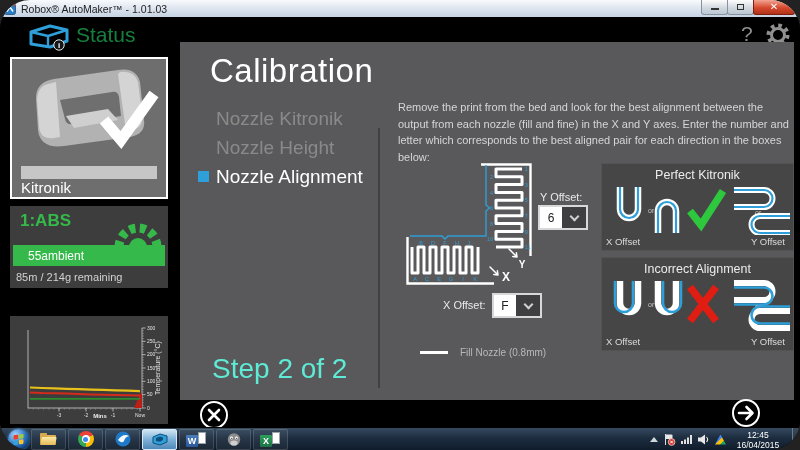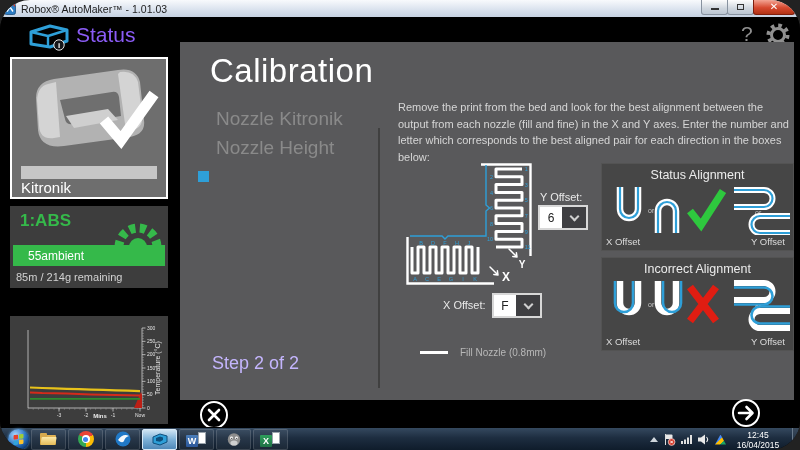--- a/index.html
+++ b/index.html
@@ -16,21 +16,21 @@
     background:linear-gradient(#fdfdfd,#cfd6de 60%,#bcc6d2);display:flex;align-items:center;justify-content:center;margin-left:-1px;}
   .wbtn .dash{width:8px;height:2px;background:#333;margin-top:4px;}
   .wbtn .box{width:7px;height:6px;border:1.5px solid #333;}
   .wbtn.close{width:42px;background:linear-gradient(#f3a493,#d6492f 55%,#b03215);border-color:#7e1d0c;
     color:#fff;font-size:10px;font-weight:bold;line-height:1;}
   
   .app{position:absolute;left:0;top:17px;width:800px;height:410px;background:#000;}
   .help-q{position:absolute;left:741px;top:5px;font-size:21px;font-weight:300;color:#8f8f8f;}
   .gear{position:absolute;left:766px;top:6px;}
   .status-logo{position:absolute;left:26px;top:4px;}
-  .status-label{position:absolute;left:76px;top:6px;font-size:21px;font-weight:300;color:#8b5cf6;}
+  .status-label{position:absolute;left:76px;top:6px;font-size:21px;font-weight:300;color:#15803d;}
   
   .printer-card{position:absolute;left:10px;top:40px;width:158px;height:142px;border:2px solid #fff;background:#6e6e6e;}
   .printer-art{position:absolute;left:7px;top:5px;}
   .printer-progress{position:absolute;left:9px;top:107px;width:136px;height:13px;background:#c6c6c6;}
   .printer-name{position:absolute;left:9px;top:120px;font-size:15px;color:#fff;}
   .reel-card{position:absolute;left:10px;top:189px;width:158px;height:82px;background:#3d3d3d;}
   .reel-slot{position:absolute;left:10px;top:5px;font-size:17px;font-weight:bold;color:#35b94a;}
   .reel-icon{position:absolute;right:4px;top:1px;}
   .reel-bar{position:absolute;left:3px;top:39px;width:152px;height:21px;background:#35b94a;
     display:flex;align-items:center;}
@@ -63,21 +63,21 @@
   .legend-row .sw.fine{height:2px;background:#2e9fd8;}
   .legend-row .sw.fill{height:3px;background:#fff;}
   .legend-row span{font-size:10px;color:#b8b8b8;}
   .ex-card{position:absolute;left:421px;width:193px;background:#464646;border:1px solid #535353;}
   .ex-title{text-align:center;margin-top:4px;font-size:12.5px;font-weight:300;color:#ececec;}
   .ex-svg{position:absolute;left:0;top:21px;}
   .ex-lab{position:absolute;bottom:3px;font-size:9.5px;color:#dcdcdc;}
   .ex-lab.xl{left:4px;width:90px;}
   .ex-lab.yl{right:8px;width:86px;text-align:right;}
   .ortext{font-size:7px;fill:#c9c9c9;}
-  .step-label{position:absolute;left:32px;top:311px;font-size:18px;font-weight:300;color:#c4b5fd;}
+  .step-label{position:absolute;left:32px;top:311px;font-size:28px;font-weight:300;color:#5eead4;}
   
   .navbtn{position:absolute;width:30px;height:30px;cursor:pointer;}
   .navbtn.cancel{left:199px;top:383px;}
   .navbtn.next{left:731px;top:381px;}
   
   .taskbar{position:absolute;left:0;top:427px;width:800px;height:23px;
     background:linear-gradient(180deg,#35495f,#1d2d40 45%,#0f1c2b);display:flex;align-items:center;border-top:1px solid #000;}
   .orb{position:relative;width:21px;height:21px;margin-left:8px;border-radius:50%;flex:none;cursor:pointer;
     background:radial-gradient(circle at 35% 28%,#aad8ff,#2f77c4 48%,#0b3b77 78%,#062448);box-shadow:0 0 3px #5aa0e0;}
   .flag{position:absolute;left:5px;top:5px;width:11px;height:11px;display:grid;
@@ -261,20 +261,21 @@
           <div class="menu-item">
             <span class="bullet"></span>
             <span>Nozzle Kitronik</span>
           </div>
           <div class="menu-item">
             <span class="bullet"></span>
             <span>Nozzle Height</span>
           </div>
           <div class="menu-item active">
             <span class="bullet"></span>
+            <span>Nozzle Alignment</span>
           </div>
         </div>
       <div class="vdivider"></div>
       <div class="instructions">Remove the print from the bed and look for the best alignment between the output from each nozzle (fill and fine) in the X and Y axes. Enter the number and letter which corresponds to the best aligned pair for each direction in the boxes below:</div>
 
       <svg class="pattern" viewBox="0 0 130 132">
         <path class="wline" d="M 79,1.5 H 128.5 V 93"></path>
         <path class="wline" d="M 5.5,74 V 120.5 H 92"></path>
         <path class="wserp" d="M 120,6 H 94 V 13.8 H 120 V 21.6 H 94 V 29.4 H 120 V 37.2 H 94 V 45 H 120 V 52.8 H 94 V 60.6 H 120 V 68.4 H 94 V 76.2 H 120 V 84 H 94"></path>
         <path class="wserp" d="M 10,84 V 110 H 16 V 84 H 22 V 110 H 28 V 84 H 34 V 110 H 40 V 84 H 46 V 110 H 52 V 84 H 58 V 110 H 64 V 84 H 70 V 110 H 76 V 84"></path>
@@ -321,21 +322,21 @@
             <i class="chev"></i>
           </span>
       </div>
 
       <div class="legend-row" style="left:240px;top:305px;">
         <i class="sw fill"></i>
         <span>Fill Nozzle (0.8mm)</span>
       </div>
 
       <div class="ex-card" style="top:121px;height:88px;">
-        <div class="ex-title">Status Alignment</div>
+        <div class="ex-title">Perfect Kitronik</div>
         <svg class="ex-svg" width="193" height="50" viewBox="0 0 193 50">
           <path d="M 18,2 V 24 a 9,9 0 0 0 18,0 V 2" fill="none" stroke="#fff" stroke-width="6.5"></path>
           <path d="M 18,2 V 24 a 9,9 0 0 0 18,0 V 2" fill="none" stroke="#2e9fd8" stroke-width="2.2"></path>
           <text class="ortext" x="46" y="28">or</text>
           <path d="M 56,48 V 26 a 9,9 0 0 1 18,0 V 48" fill="none" stroke="#fff" stroke-width="6.5"></path>
           <path d="M 56,48 V 26 a 9,9 0 0 1 18,0 V 48" fill="none" stroke="#2e9fd8" stroke-width="2.2"></path>
           <path d="M 88,26 L 99,40 L 121,6" fill="none" stroke="#2ec83e" stroke-width="7.5"></path>
           <path d="M 132,5 H 162 a 8.5,8.5 0 0 1 0 17 H 132" fill="none" stroke="#fff" stroke-width="6"></path>
           <path d="M 132,5 H 162 a 8.5,8.5 0 0 1 0 17 H 132" fill="none" stroke="#2e9fd8" stroke-width="2.2"></path>
           <text class="ortext" x="153" y="30">or</text>

